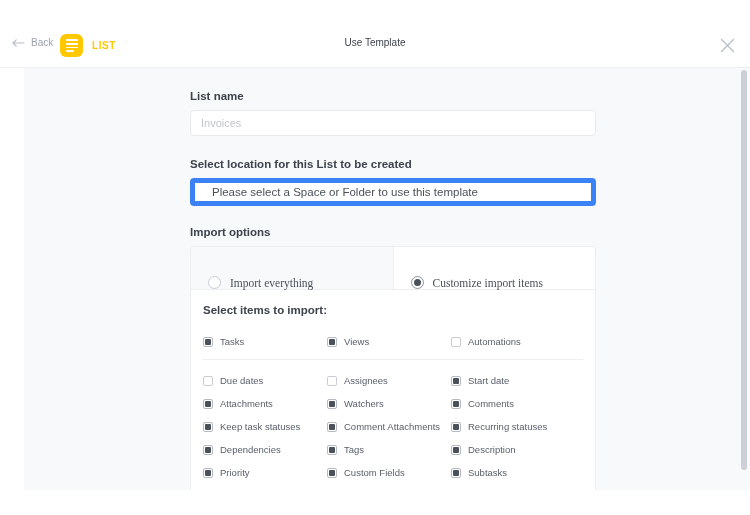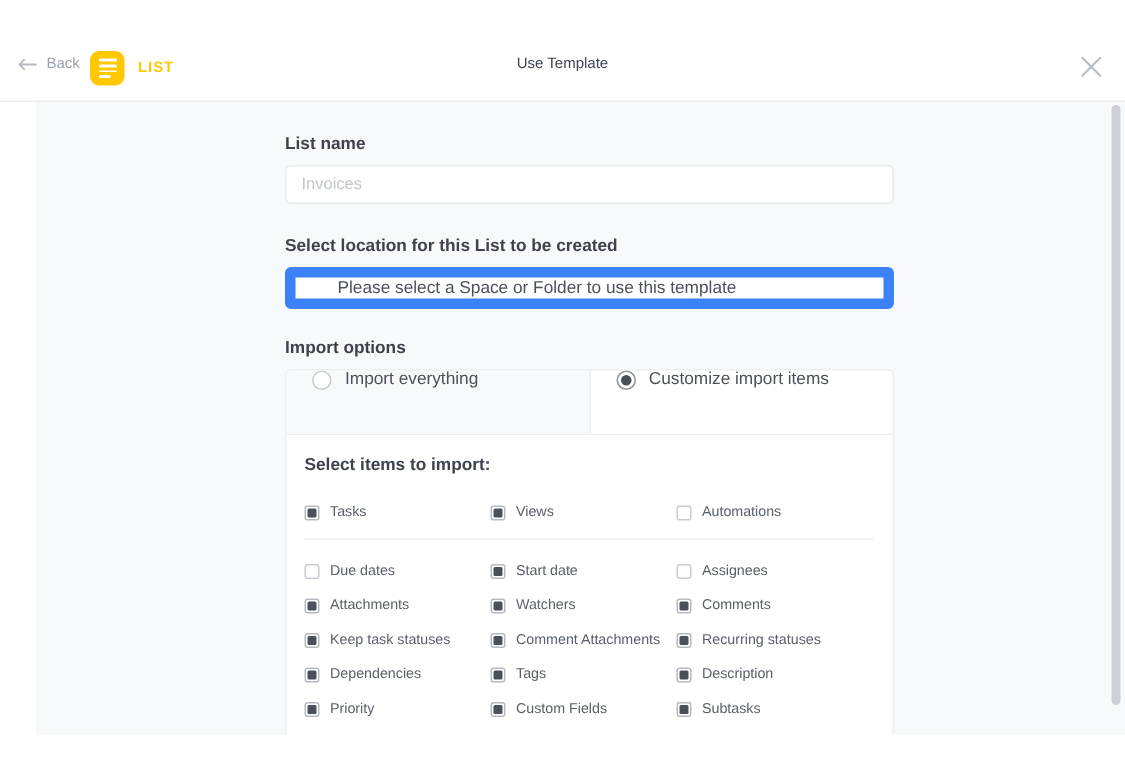--- a/index.html
+++ b/index.html
@@ -166,25 +166,25 @@
   .text-input::placeholder { color: #c2c6cd; }
 
   .spacer-22 { height: 22px; }
   .spacer-20 { height: 20px; }
 
   .select-box {
     width: 406px;
     height: 28px;
     box-sizing: border-box;
     background: #ffffff;
-    border: 7px solid #3b82f6;
+    border: 5px solid #3b82f6;
     border-radius: 4px;
     display: flex;
     align-items: center;
-    padding: 0 28px;
+    padding: 0 17px;
     font-size: 11.5px;
     color: #4b515b;
     cursor: pointer;
     user-select: none;
   }
 
   
   .import-card {
     width: 406px;
     background: #ffffff;
@@ -194,28 +194,29 @@
     overflow: hidden;
   }
   .radio-row {
     display: flex;
     height: 42px;
     border-bottom: 1px solid #eceef1;
   }
   .radio-cell {
     flex: 1;
     display: flex;
-    align-items: flex-start;
+    align-items: flex-end;
     gap: 9px;
     padding-left: 17px;
     box-sizing: border-box;
     cursor: pointer;
     user-select: none;
     font-size: 11.5px;
     color: #4b515b;
+    font-family: Liberation Serif, serif;
   }
   .radio-cell.unselected { background: #f8f9fb; border-right: 1px solid #eceef1; }
   .radio-cell.selected   { background: #ffffff; }
 
   .radio {
     width: 13px;
     height: 13px;
     border-radius: 50%;
     border: 1px solid #c9ccd3;
     background: #fff;
@@ -371,26 +372,26 @@
           </div>
 
         <div class="grid-divider"></div>
 
         <div class="cb-grid" id="detail-grid">
             <div class="cb-item">
               <span class="cb"></span>
               <span class="cb-label">Due dates</span>
             </div>
             <div class="cb-item">
-              <span class="cb on"></span>
-              <span class="cb-label">Start date</span>
-            </div>
-            <div class="cb-item">
               <span class="cb"></span>
               <span class="cb-label">Assignees</span>
+            </div>
+            <div class="cb-item">
+              <span class="cb on"></span>
+              <span class="cb-label">Start date</span>
             </div>
             <div class="cb-item">
               <span class="cb on"></span>
               <span class="cb-label">Attachments</span>
             </div>
             <div class="cb-item">
               <span class="cb on"></span>
               <span class="cb-label">Watchers</span>
             </div>
             <div class="cb-item">

